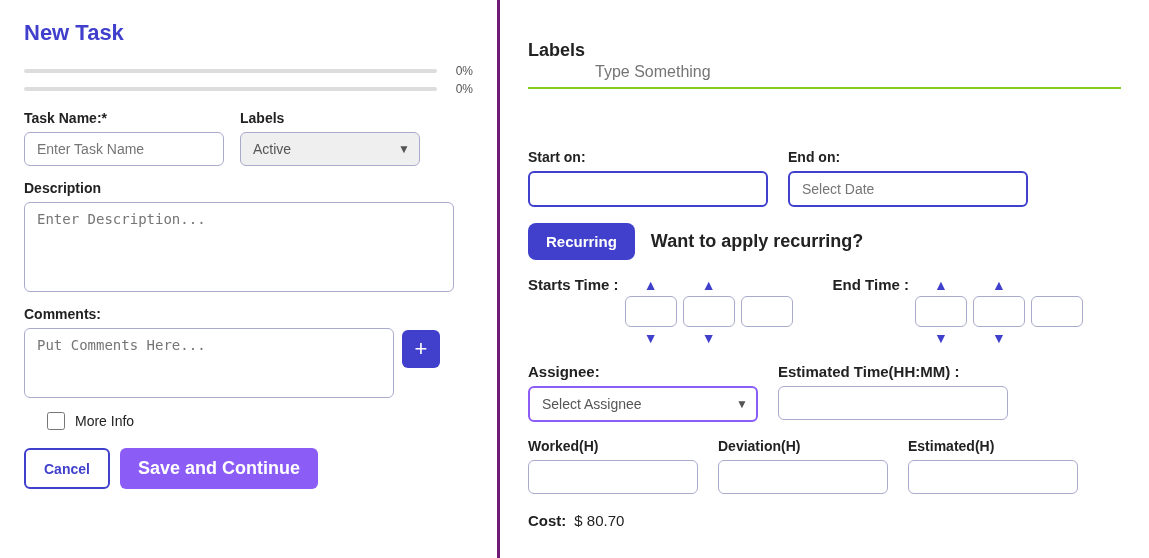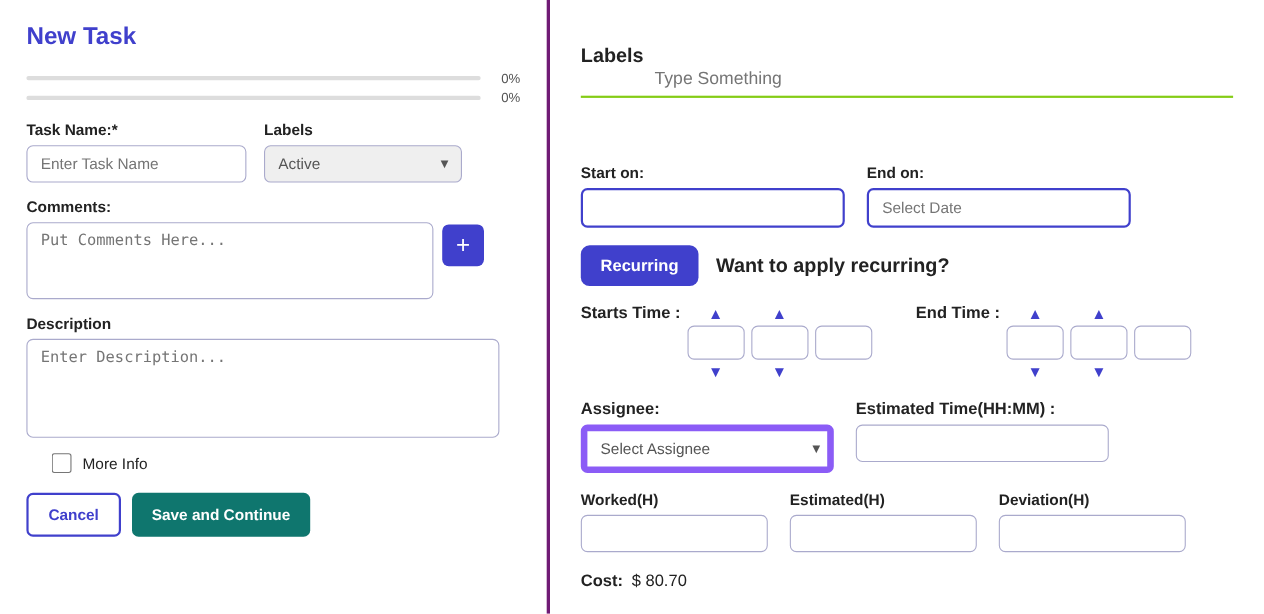--- a/index.html
+++ b/index.html
@@ -188,26 +188,26 @@
       color: #fff;
       border: none;
       border-radius: 6px;
       padding: 10px 18px;
       font-size: 14px;
       font-weight: bold;
       cursor: pointer;
     }
 
     .btn-save-continue {
-      background: #0f766e;
+      background: #8b5cf6;
       color: #fff;
       border: none;
       border-radius: 6px;
       padding: 10px 18px;
-      font-size: 14px;
+      font-size: 18px;
       font-weight: bold;
       cursor: pointer;
     }
 
     
     .right-panel {
       flex: 1;
       padding: 20px 28px;
       display: flex;
       flex-direction: column;
@@ -369,21 +369,21 @@
 
     .assignee-select-wrapper {
       position: relative;
       width: 230px;
     }
 
     .assignee-select-wrapper select {
       width: 100%;
       appearance: none;
       -webkit-appearance: none;
-      border: 6px solid #8b5cf6;
+      border: 2px solid #8b5cf6;
       border-radius: 6px;
       padding: 8px 30px 8px 12px;
       font-size: 14px;
       color: #555;
       cursor: pointer;
       background: #fff;
       outline: none;
     }
 
     .assignee-chevron {
@@ -497,30 +497,30 @@
           <option>Active</option>
           <option>Inactive</option>
           <option>Pending</option>
         </select>
         <span class="status-chevron">▼</span>
       </div>
     </div>
   </div>
 
   <div class="form-group">
+    <label>Description</label>
+    <textarea class="description-textarea" placeholder="Enter Description..." style=""></textarea>
+  </div>
+
+  <div class="form-group">
     <label>Comments:</label>
     <div class="comments-row">
       <textarea class="comments-textarea" placeholder="Put Comments Here..." style=""></textarea>
       <button class="add-btn">+</button>
     </div>
-  </div>
-
-  <div class="form-group">
-    <label>Description</label>
-    <textarea class="description-textarea" placeholder="Enter Description..." style=""></textarea>
   </div>
 
   <div class="more-info-row">
     <input type="checkbox" style="">
     <span class="more-info-label">More Info</span>
   </div>
 
   <div class="bottom-buttons">
     <button class="btn-cancel">Cancel</button>
     <button class="btn-save-continue">Save and Continue</button>
@@ -602,25 +602,25 @@
       <input type="text" style="">
     </div>
   </div>
 
   <div class="worked-estimated-deviation-row">
     <div class="wed-group">
       <label>Worked(H)</label>
       <input type="number" style="">
     </div>
     <div class="wed-group">
+      <label>Deviation(H)</label>
+      <input type="number" style="">
+    </div>
+    <div class="wed-group">
       <label>Estimated(H)</label>
-      <input type="number" style="">
-    </div>
-    <div class="wed-group">
-      <label>Deviation(H)</label>
       <input type="number" style="">
     </div>
   </div>
 
   <div class="cost-row">
     <span class="cost-label">Cost:</span>
     <span class="cost-value">$ 80.70</span>
   </div>
 
 </div>

